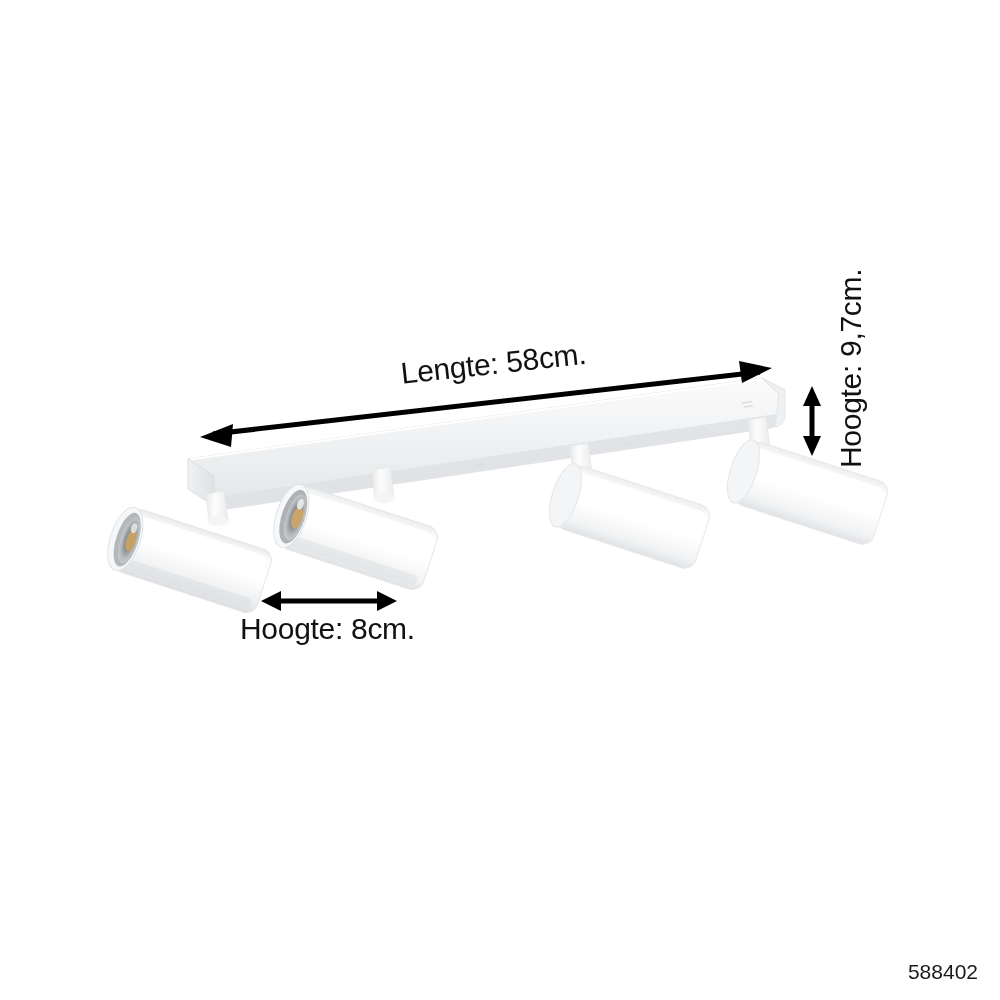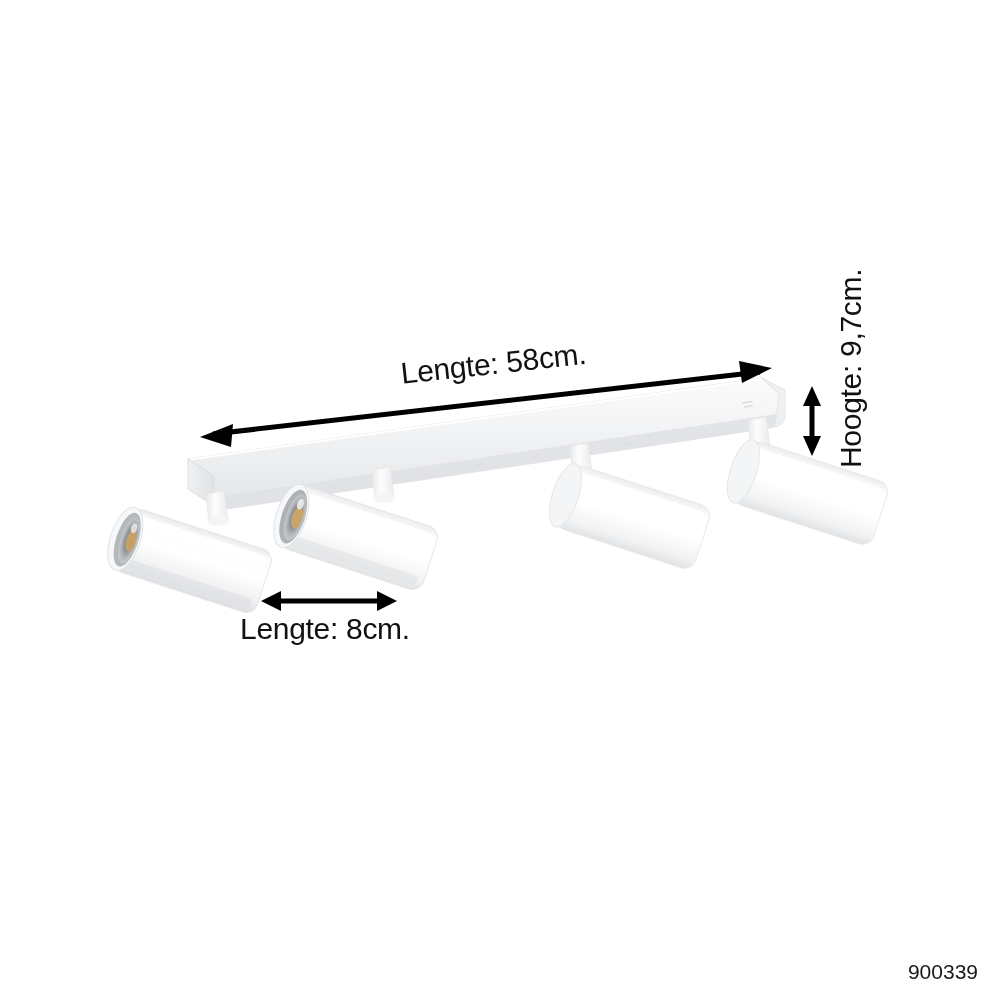--- a/index.html
+++ b/index.html
@@ -218,17 +218,17 @@
       <line x1="274" y1="601" x2="384" y2="601" stroke="#000000" stroke-width="5"></line>
       <polygon points="261,601 281,591 281,611" fill="#000000"></polygon>
       <polygon points="397,601 377,591 377,611" fill="#000000"></polygon>
     </g>
   </svg>
 
   <div class="dim-label" id="length-label">Lengte: 58cm.</div>
 
   <div class="dim-label" id="height-label">Hoogte: 9,7cm.</div>
 
-  <div class="dim-label" id="width-label">Lengte: 8cm.</div>
-
-  <div id="product-code">900339</div>
+  <div class="dim-label" id="width-label">Hoogte: 8cm.</div>
+
+  <div id="product-code">588402</div>
 
 </div>
 
 </body></html>

